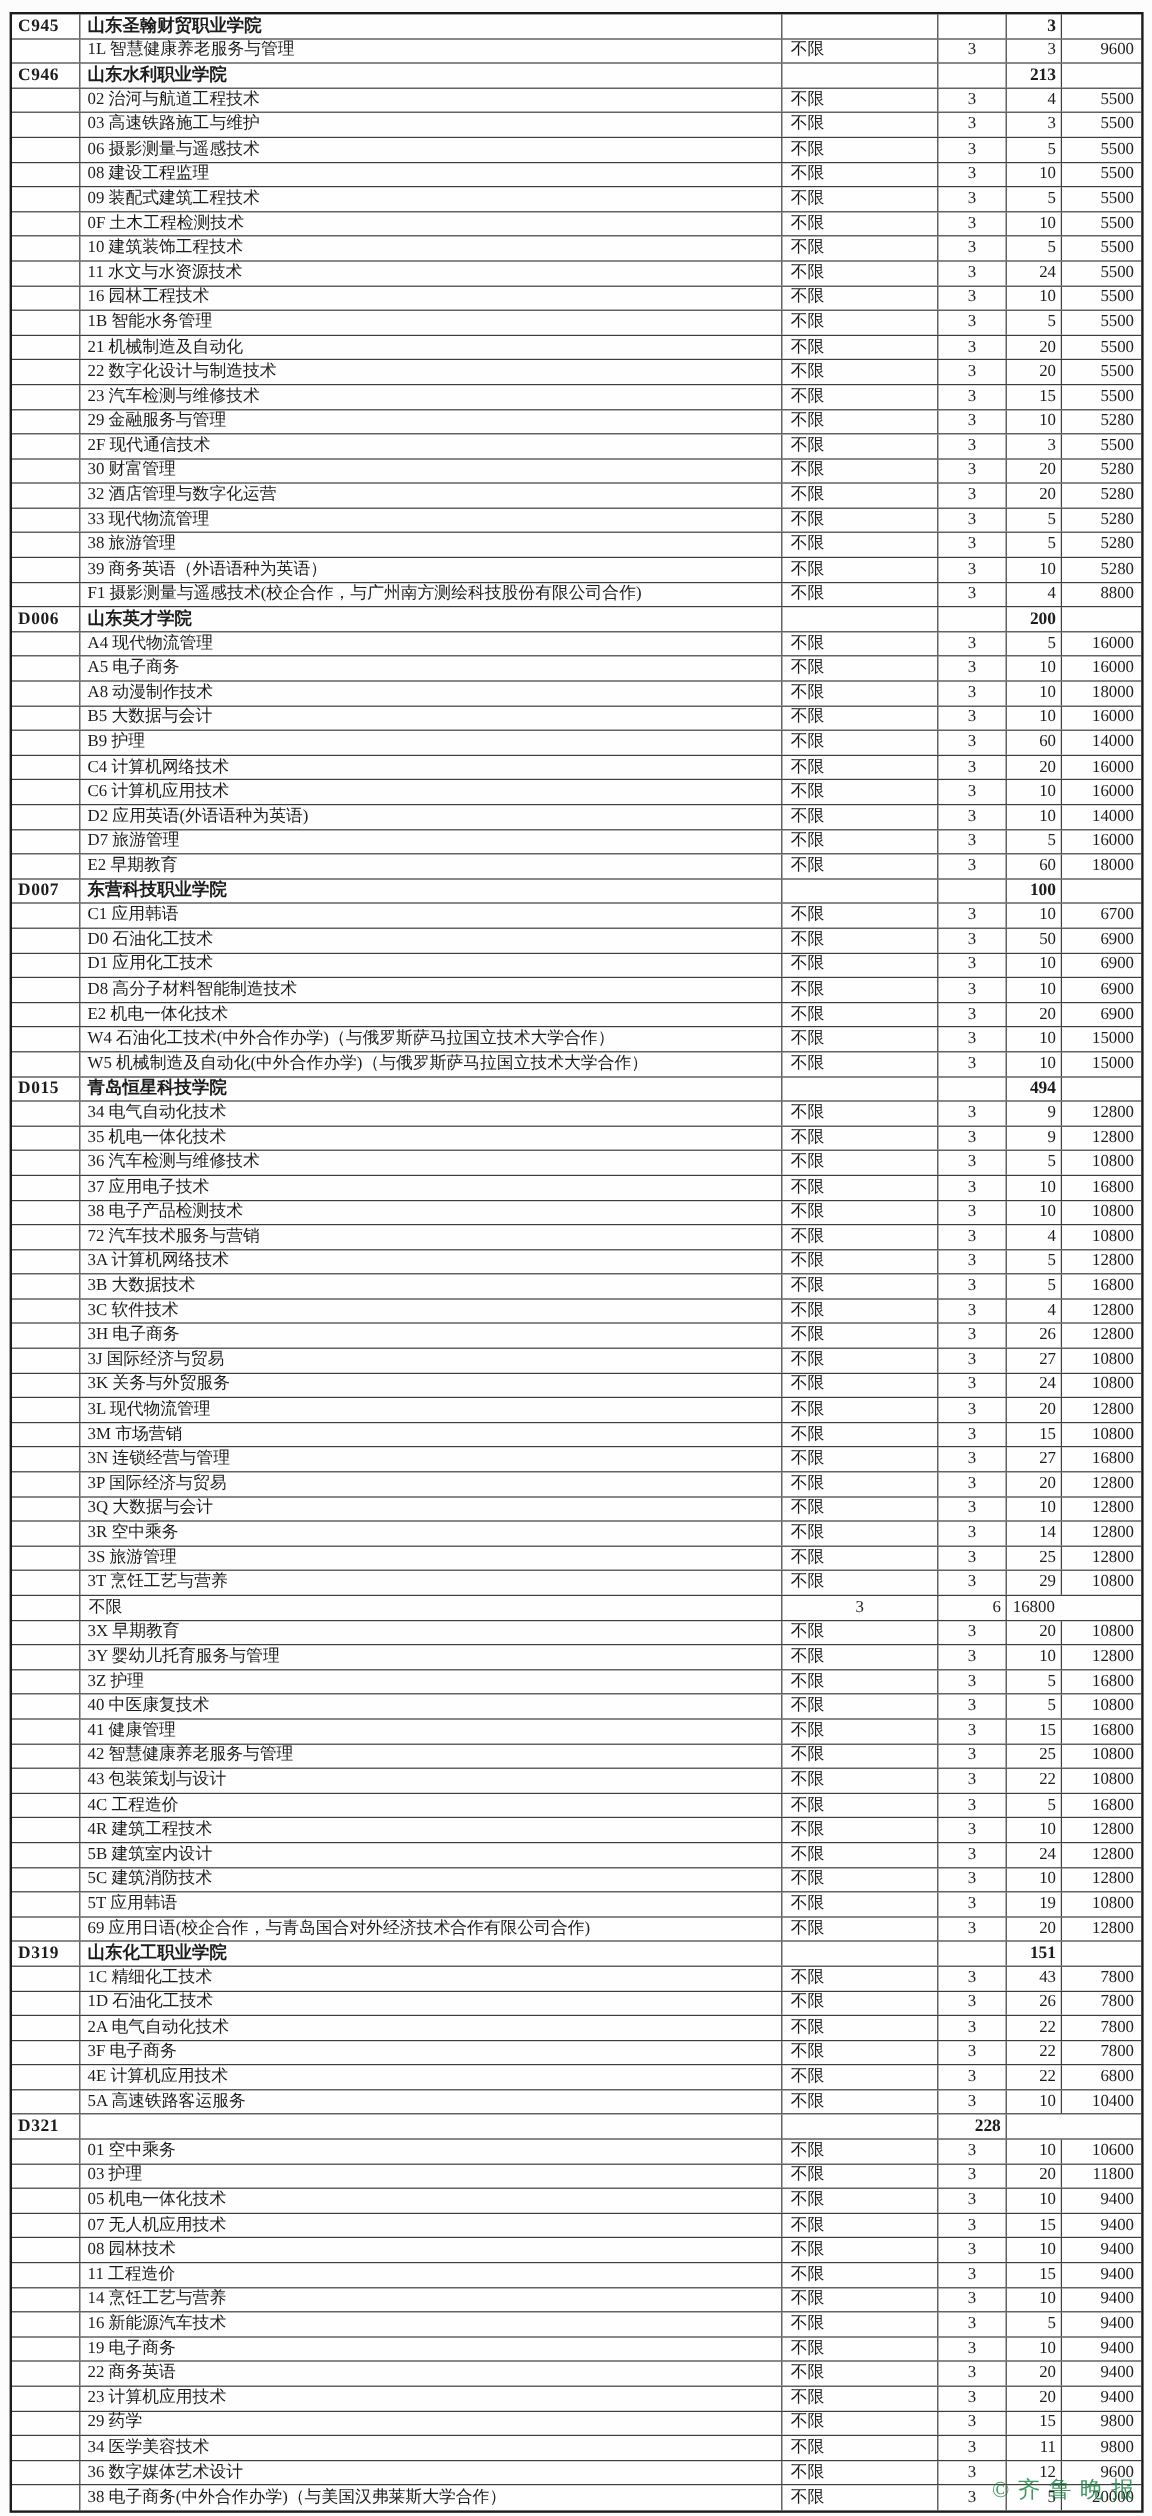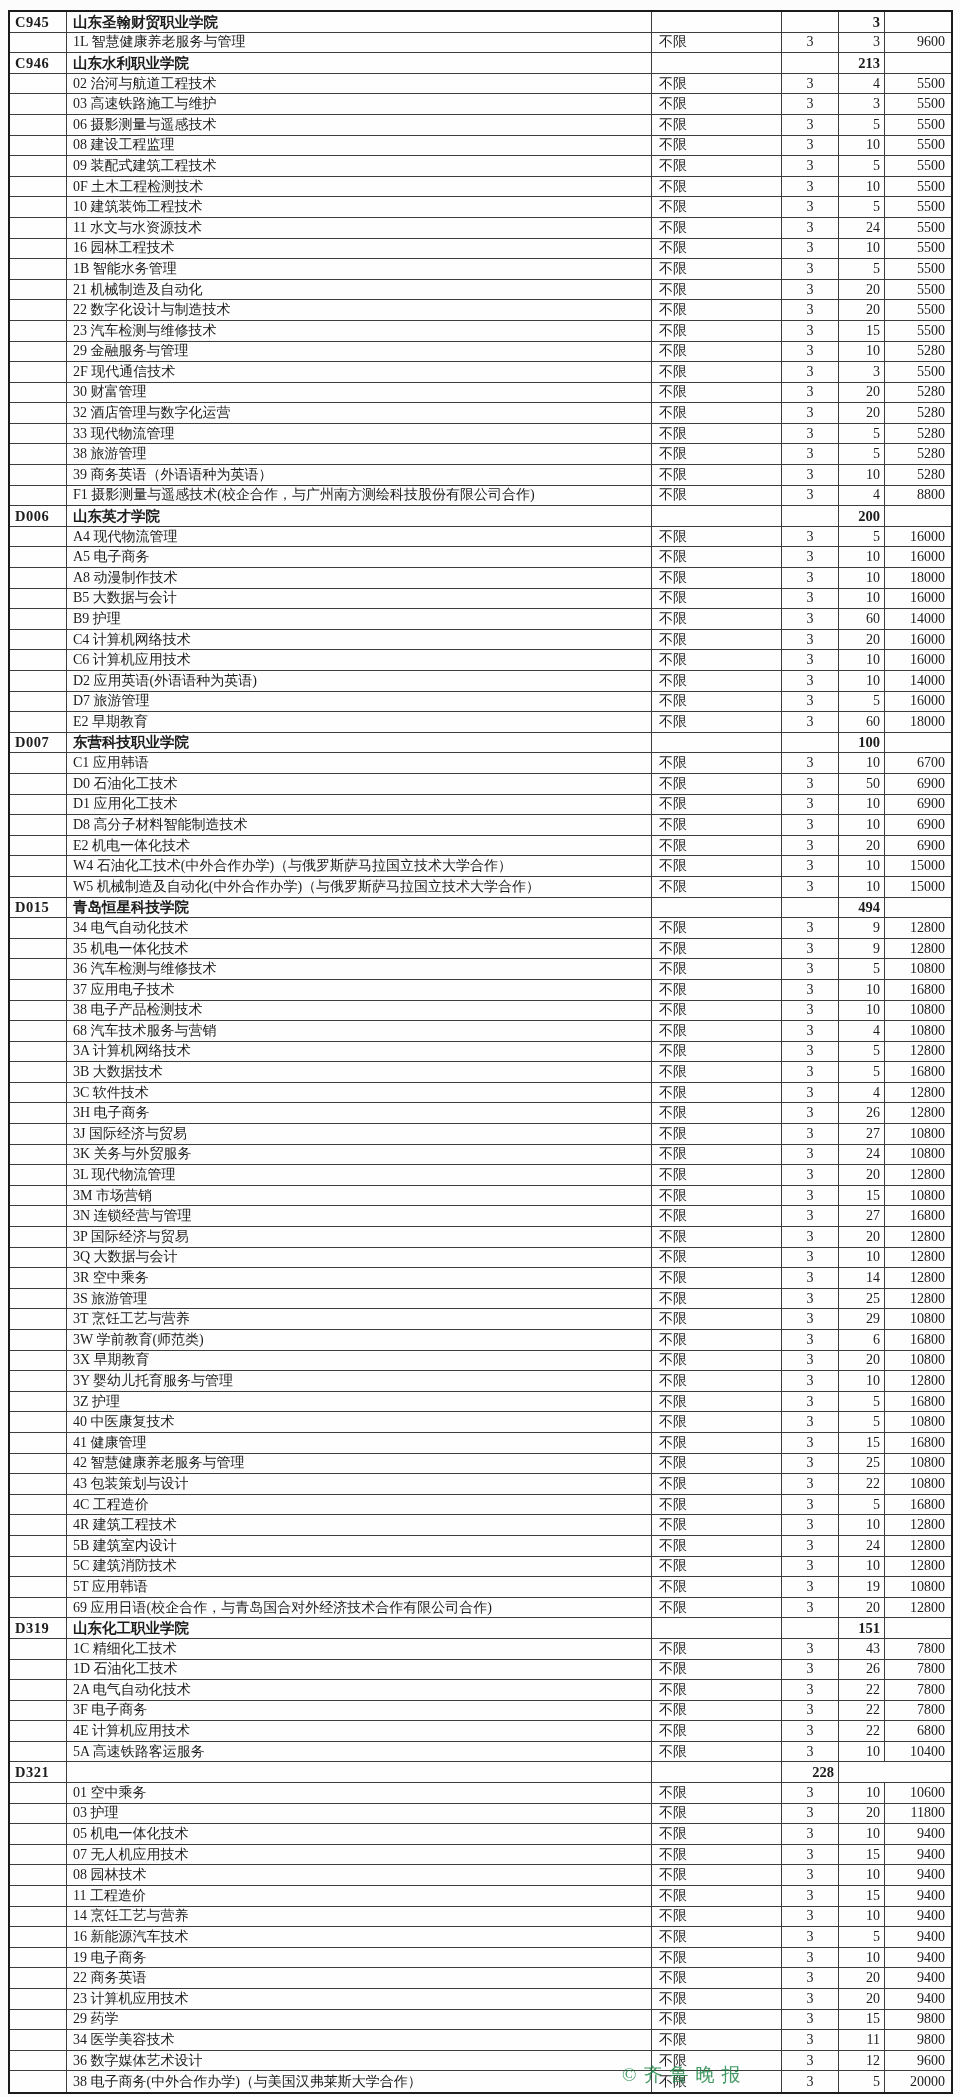--- a/index.html
+++ b/index.html
@@ -4,21 +4,21 @@
 <style>
   html,body{margin:0;padding:0;}
   body{
     width:960px;height:2097px;
     background:#fbfbfb;
     font-family:"Liberation Serif","DejaVu Serif",serif;
     position:relative;
     color:#1c1c1c;
     -webkit-font-smoothing:antialiased;
   }
-  .page{position:absolute;inset:0;background:#fcfcfc;}
+  .page{position:absolute;inset:0;background:#fcfcfc;text-align:right;}
   .table{
     position:absolute;left:8px;top:10px;width:941px;
     border:2px solid #1b1b1b;
     background:#fefefe;
   }
   .row{
     display:grid;
     grid-template-columns:57px 585px 130px 57px 46px 1fr;
     height:20.594px;
     border-bottom:1px solid #3d3d3d;
@@ -441,21 +441,21 @@
       <div class="row major">
     <div class="cell c-code"></div>
     <div class="cell c-name">38 电子产品检测技术</div>
     <div class="cell c-limit">不限</div>
     <div class="cell c-years">3</div>
     <div class="cell c-count">10</div>
     <div class="cell c-fee">10800</div>
   </div>
       <div class="row major">
     <div class="cell c-code"></div>
-    <div class="cell c-name">68 汽车技术服务与营销</div>
+    <div class="cell c-name">72 汽车技术服务与营销</div>
     <div class="cell c-limit">不限</div>
     <div class="cell c-years">3</div>
     <div class="cell c-count">4</div>
     <div class="cell c-fee">10800</div>
   </div>
       <div class="row major">
     <div class="cell c-code"></div>
     <div class="cell c-name">3A 计算机网络技术</div>
     <div class="cell c-limit">不限</div>
     <div class="cell c-years">3</div>
@@ -561,21 +561,20 @@
       <div class="row major">
     <div class="cell c-code"></div>
     <div class="cell c-name">3T 烹饪工艺与营养</div>
     <div class="cell c-limit">不限</div>
     <div class="cell c-years">3</div>
     <div class="cell c-count">29</div>
     <div class="cell c-fee">10800</div>
   </div>
       <div class="row major">
     <div class="cell c-code"></div>
-    <div class="cell c-name">3W 学前教育(师范类)</div>
     <div class="cell c-limit">不限</div>
     <div class="cell c-years">3</div>
     <div class="cell c-count">6</div>
     <div class="cell c-fee">16800</div>
   </div>
       <div class="row major">
     <div class="cell c-code"></div>
     <div class="cell c-name">3X 早期教育</div>
     <div class="cell c-limit">不限</div>
     <div class="cell c-years">3</div>

